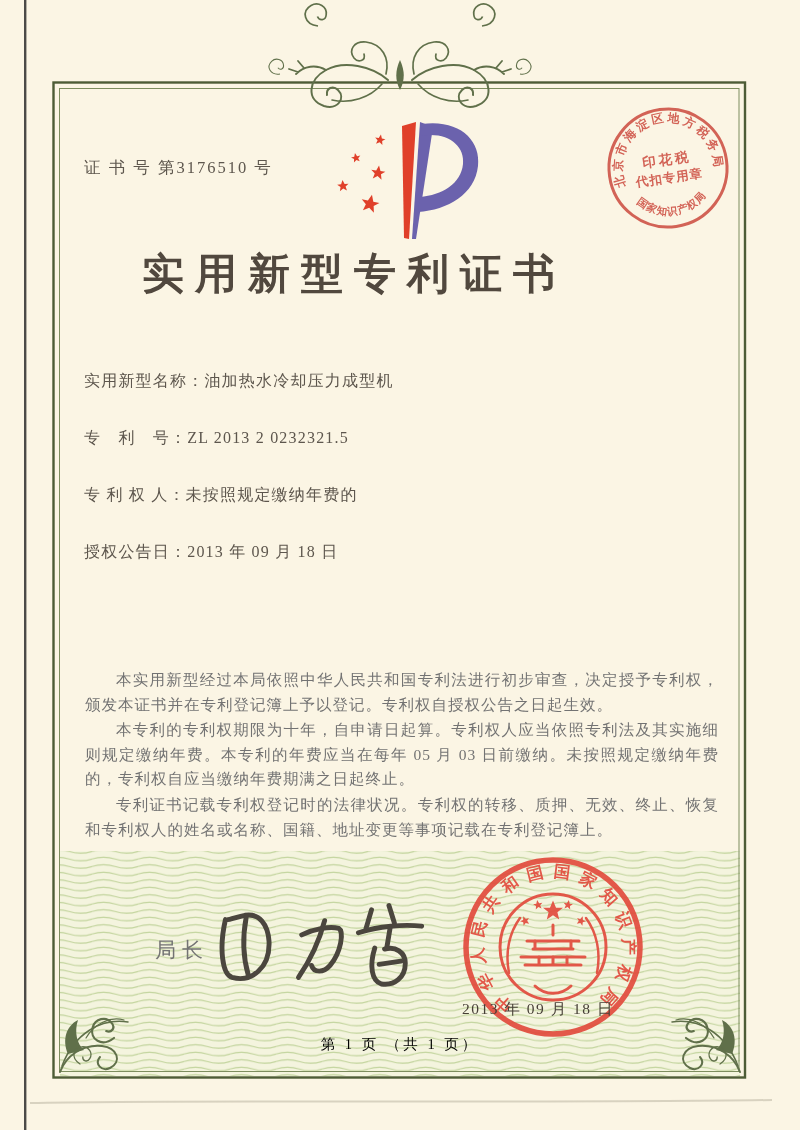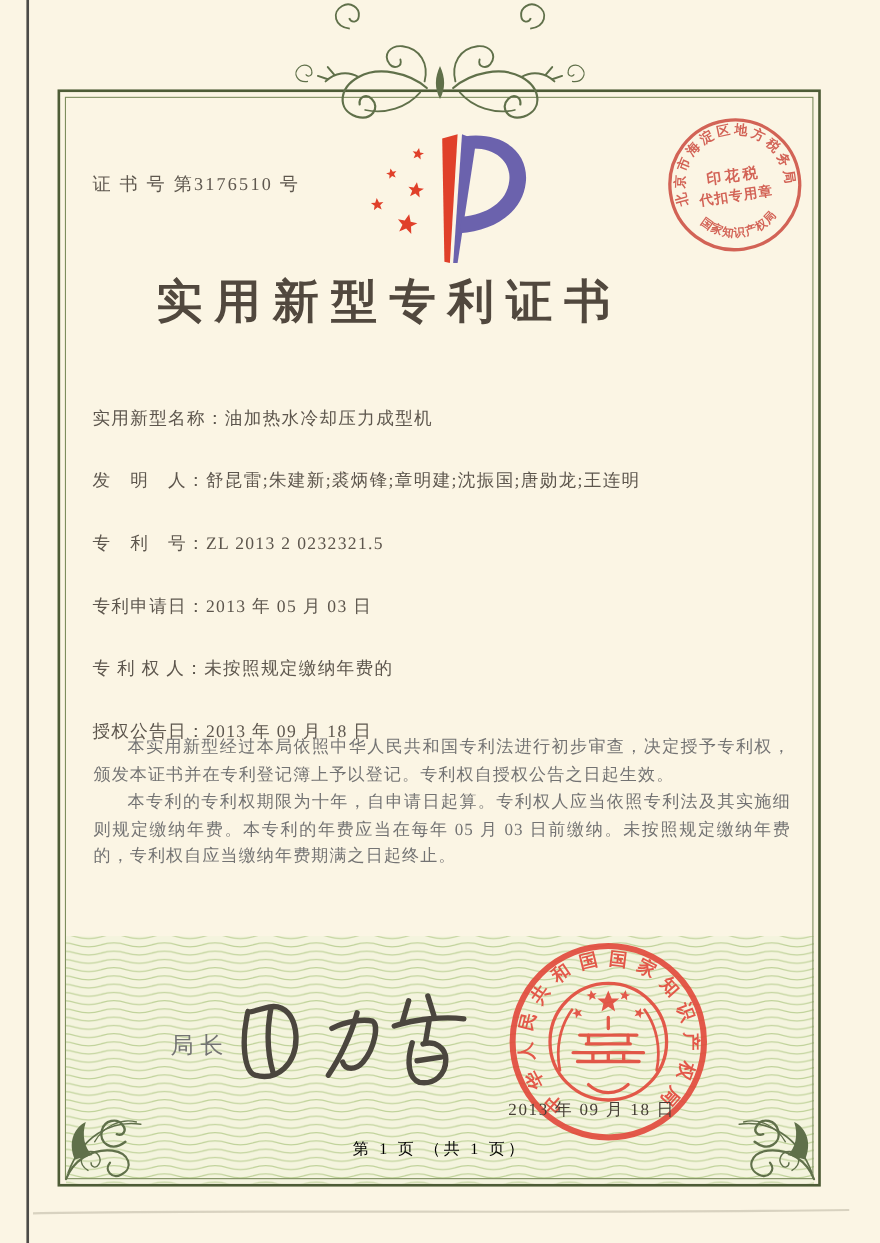--- a/index.html
+++ b/index.html
@@ -102,39 +102,34 @@
   <path d="M104,6 C141,1 163,22 160,48 C157,76 130,92 100,94 L102,79 C124,77 143,66 145,46 C147,28 130,13 102,18 Z" fill="#6b62ad"></path>
 </svg>
 
 <div class="abs" id="title">实用新型专利证书</div>
 
 <div class="abs" id="fields">
   <div class="frow">
     <span class="lab">实用新型名称：</span><span>油加热水冷却压力成型机</span>
   </div>
   <div class="frow">
-    <span class="lab">发　明　人：</span><span>舒昆雷;朱建新;裘炳锋;章明建;沈振国;唐勋龙;王连明</span>
-  </div>
-  <div class="frow">
     <span class="lab">专　利　号：</span><span>ZL 2013 2 0232321.5</span>
-  </div>
-  <div class="frow">
-    <span class="lab">专利申请日：</span><span>2013 年 05 月 03 日</span>
   </div>
   <div class="frow">
     <span class="lab">专 利 权 人：</span><span>未按照规定缴纳年费的</span>
   </div>
   <div class="frow">
     <span class="lab">授权公告日：</span><span>2013 年 09 月 18 日</span>
   </div>
 </div>
 
 <div class="abs" id="paras">
   <p>本实用新型经过本局依照中华人民共和国专利法进行初步审查，决定授予专利权，颁发本证书并在专利登记簿上予以登记。专利权自授权公告之日起生效。</p>
   <p>本专利的专利权期限为十年，自申请日起算。专利权人应当依照专利法及其实施细则规定缴纳年费。本专利的年费应当在每年 05 月 03 日前缴纳。未按照规定缴纳年费的，专利权自应当缴纳年费期满之日起终止。</p>
+  <p>专利证书记载专利权登记时的法律状况。专利权的转移、质押、无效、终止、恢复和专利权人的姓名或名称、国籍、地址变更等事项记载在专利登记簿上。</p>
 </div>
 
 <div class="abs" id="signer-label">局长</div>
 
 <svg class="abs" id="sig" width="218" height="112" viewBox="0 0 200 102" aria-label="田力普">
   <g fill="none" stroke="#4b463e" stroke-width="4.5" stroke-linecap="round" stroke-linejoin="round">
     <path d="M16,36 C10,62 13,86 22,89 C40,94 57,80 56,56 C55,40 47,30 34,32 C25,34 18,37 16,36"></path>
     <path d="M35,34 C32,50 32,70 37,87"></path>
     <path d="M86,50 C98,44 112,42 120,44 C125,47 122,66 112,78 C106,85 97,85 95,78"></path>
     <path d="M107,37 C102,56 92,76 83,89"></path>

